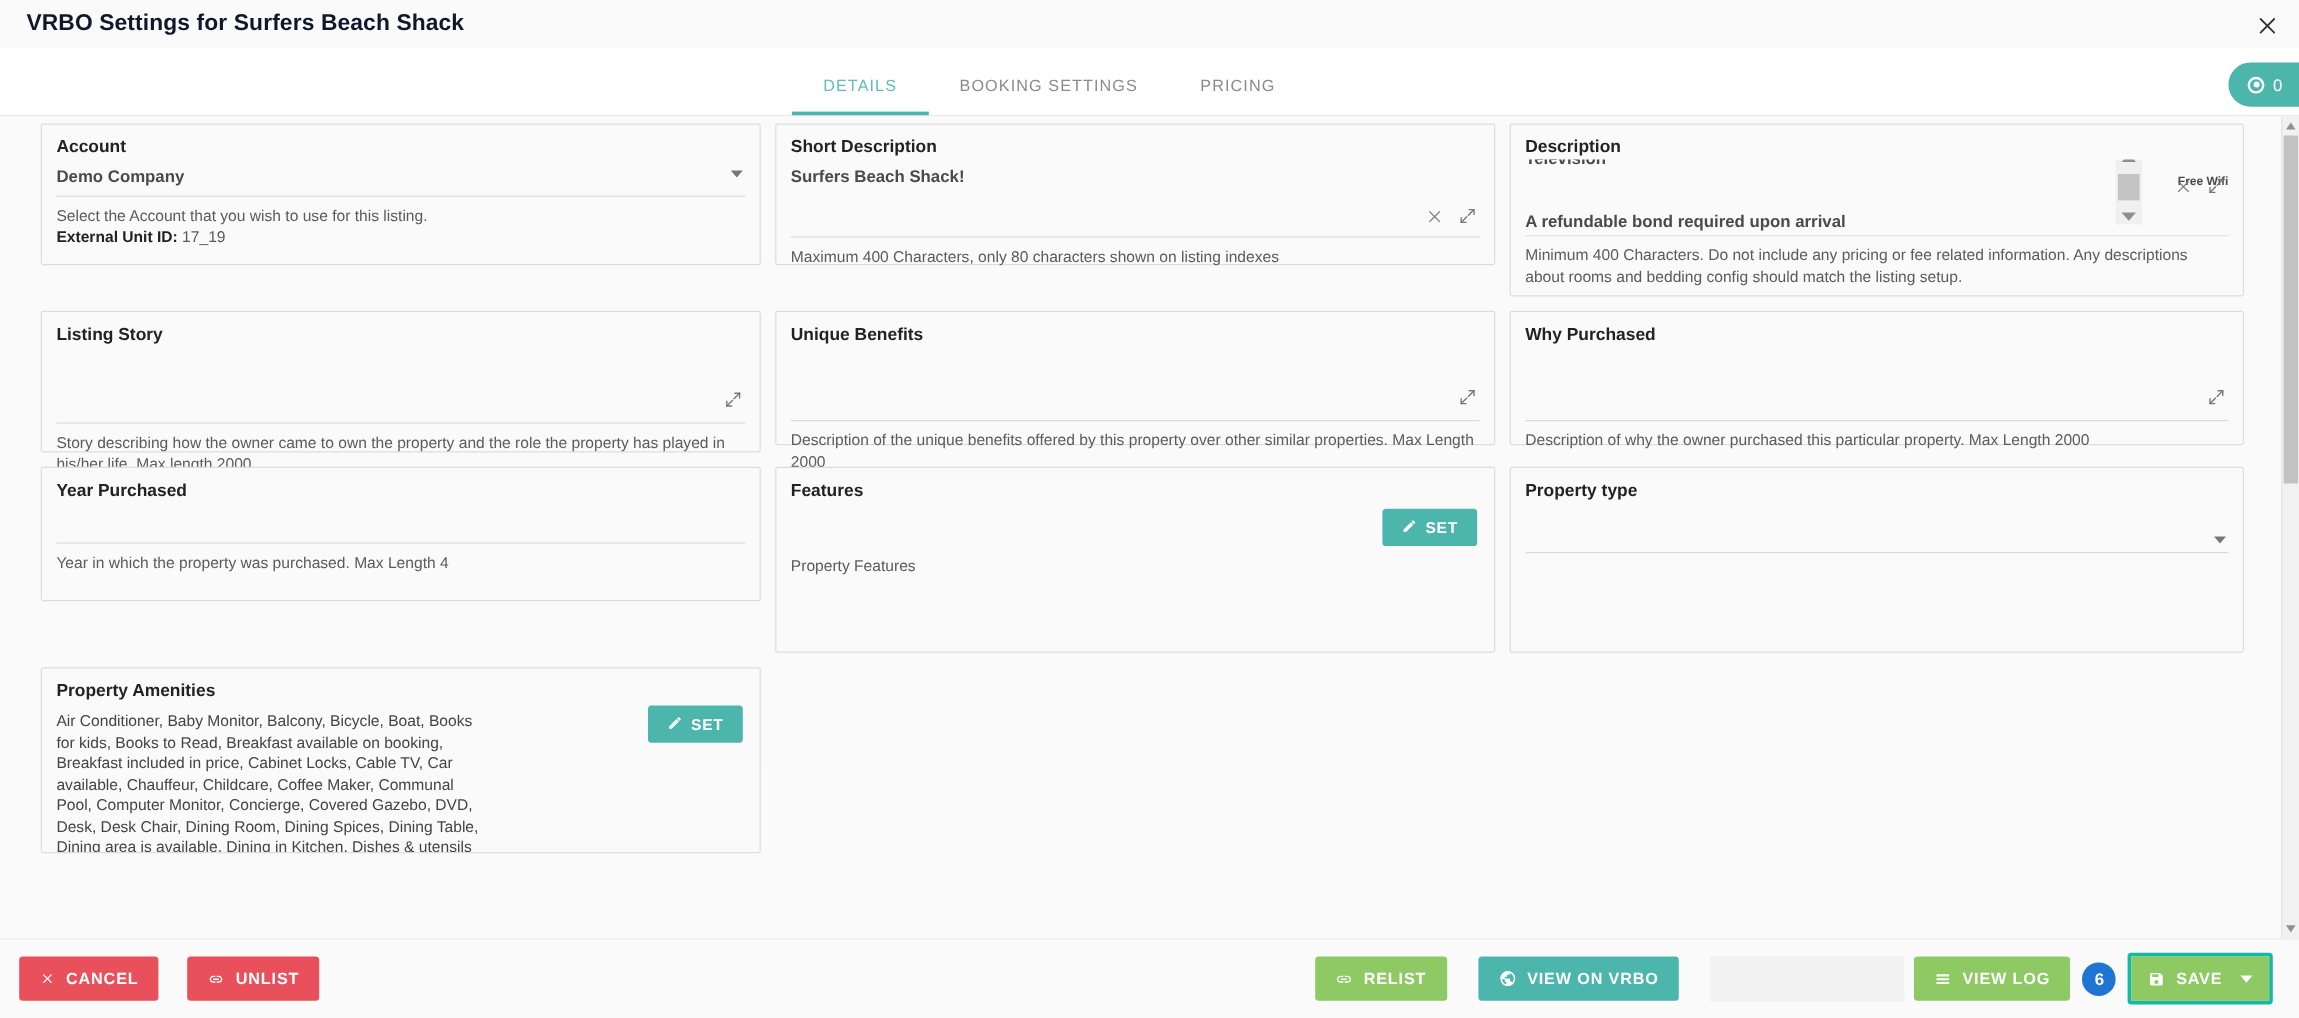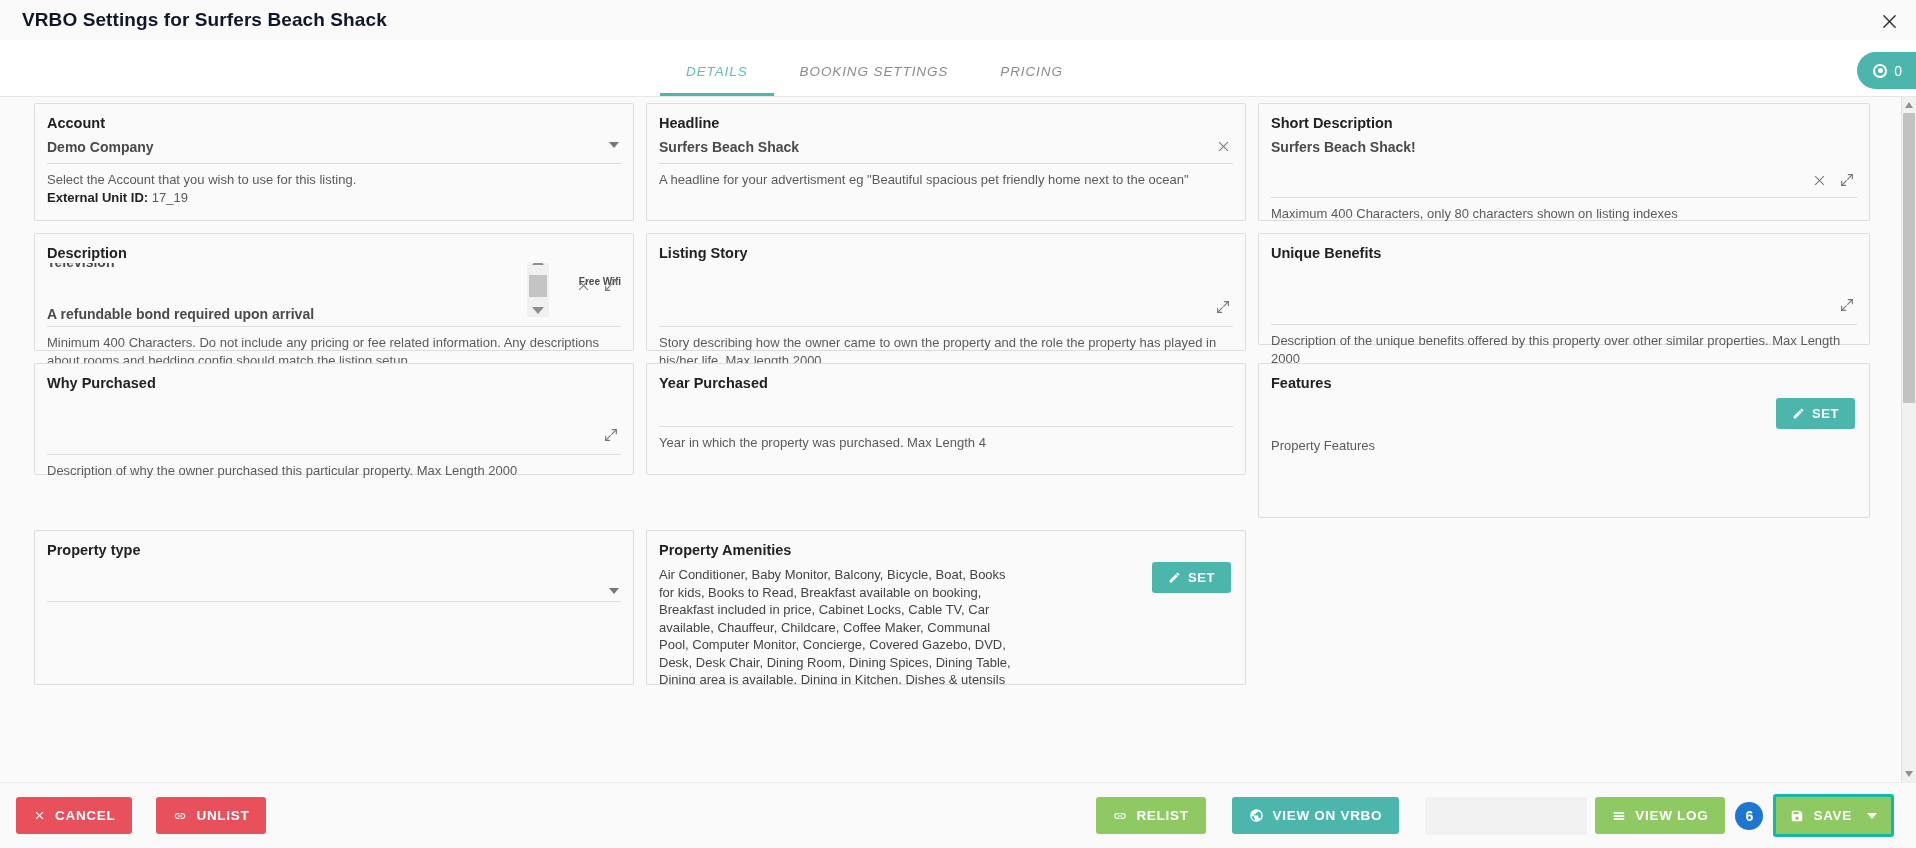--- a/index.html
+++ b/index.html
@@ -35,21 +35,21 @@
     position: absolute; top: 40px; left: 0; width: 1916px; height: 57px;
     background: #ffffff;
     border-bottom: 1px solid #e6e6e6;
     display: flex; align-items: flex-end;
   }
   .tabs-inner { display: flex; margin-left: 660px; }
   .tab {
     font-size: 13.5px; letter-spacing: .9px; font-weight: 500;
     color: #8b8b8b; text-transform: uppercase;
     padding: 0 26px 17px 26px; cursor: pointer;
-    position: relative; white-space: nowrap; font-style: italic;
+    position: relative; white-space: nowrap;
   }
   .tab.active { color: #62bcbc; }
   .tab.active::after {
     content: ""; position: absolute; left: 0; right: 0; bottom: 0;
     height: 3px; background: #4db6ac;
   }
 
   
   .corner-badge {
     position: absolute; right: 0; top: 52px;
@@ -119,21 +119,21 @@
     justify-content: space-between; padding: 3px 0;
   }
   .mini-scroll .arw-up { width:0;height:0;border-left:6px solid transparent;border-right:6px solid transparent;border-bottom:7px solid #8e8e8e; cursor:pointer;}
   .mini-scroll .arw-dn { width:0;height:0;border-left:6px solid transparent;border-right:6px solid transparent;border-top:7px solid #8e8e8e; cursor:pointer;}
   .mini-scroll .thumb { width: 18px; height: 22px; background: #c4c4c4; cursor: pointer; }
 
   .set-btn {
     background: #4db6ac; color: #fff; border: none; border-radius: 3px;
     font-size: 13px; font-weight: 700; letter-spacing: .6px;
     padding: 8px 16px; cursor: pointer;
-    display: inline-flex; align-items: center; gap: 7px;
+    display: inline-flex; align-items: flex-start; gap: 7px;
   }
   .set-btn svg { width: 13px; height: 13px; fill: #fff; }
 
   .amen-text {
     font-size: 13px; line-height: 17.5px; color: #444;
     padding: 6px 64px 6px 12px; width: 440px;
   }
 
   
   .page-scroll {
@@ -222,35 +222,20 @@
         <div class="field-value">Demo Company</div>
         <span class="sel-caret"></span>
       </div>
       <div class="hint">
         <div>Select the Account that you wish to use for this listing.</div>
         <div><b>External Unit ID:</b>
           <span>17_19</span></div>
       </div>
     </div>
 
-    <div class="card" style="height:118px">
-      <h3>Headline</h3>
-      <div class="field-area">
-        <div class="field-value">Surfers Beach Shack</div>
-        <div class="ficons" style="right:14px; top:6px;">
-          <span class="ico">
-            <svg width="15" height="15" viewBox="0 0 24 24" stroke="currentColor" stroke-width="1.7" fill="none">
-                <line x1="5" y1="5" x2="19" y2="19"></line>
-                <line x1="19" y1="5" x2="5" y2="19"></line>
-              </svg>
-          </span>
-        </div>
-      </div>
-      <div class="hint">A headline for your advertisment eg "Beautiful spacious pet friendly home next to the ocean"</div>
-    </div>
 
     <div class="card" style="height:118px">
       <h3>Short Description</h3>
       <div class="field-area" style="height:65px">
         <div style="font-size:14px;color:#4a4a4a;padding-top:4px;line-height:20px;">Surfers Beach Shack!</div>
         <div class="ficons" style="right:14px; top:39px;">
           <span class="ico">
             <svg width="15" height="15" viewBox="0 0 24 24" stroke="currentColor" stroke-width="1.7" fill="none">
                 <line x1="5" y1="5" x2="19" y2="19"></line>
                 <line x1="19" y1="5" x2="5" y2="19"></line>
@@ -263,21 +248,21 @@
                 <path d="M10 20H4v-6"></path>
                 <path d="M4 20l7-7"></path>
               </svg>
           </span>
         </div>
         <div style="position:absolute;left:12px;right:12px;bottom:0;border-bottom:1px solid #dcdcdc;"></div>
       </div>
       <div class="hint">Maximum 400 Characters, only 80 characters shown on listing indexes</div>
     </div>
 
-    <div class="card" style="height:118px">
+    <div class="card" style="height:144px">
       <h3>Description</h3>
       <div class="field-area" style="height:64px; overflow:hidden;">
         <div style="font-size:14px;color:#4a4a4a;line-height:20px;margin-top:-11px;">Television</div>
         <div style="font-size:10px;color:#4a4a4a;line-height:20px;text-align:right;">Free Wifi</div>
         <div style="font-size:14px;color:#4a4a4a;line-height:20px;margin-top:12px;">A refundable bond required upon arrival</div>
         <div class="mini-scroll" style="right:84px; top:-8px; height:62px;">
           <span class="arw-up"></span>
           <span class="thumb"></span>
           <span class="arw-dn"></span>
         </div>

